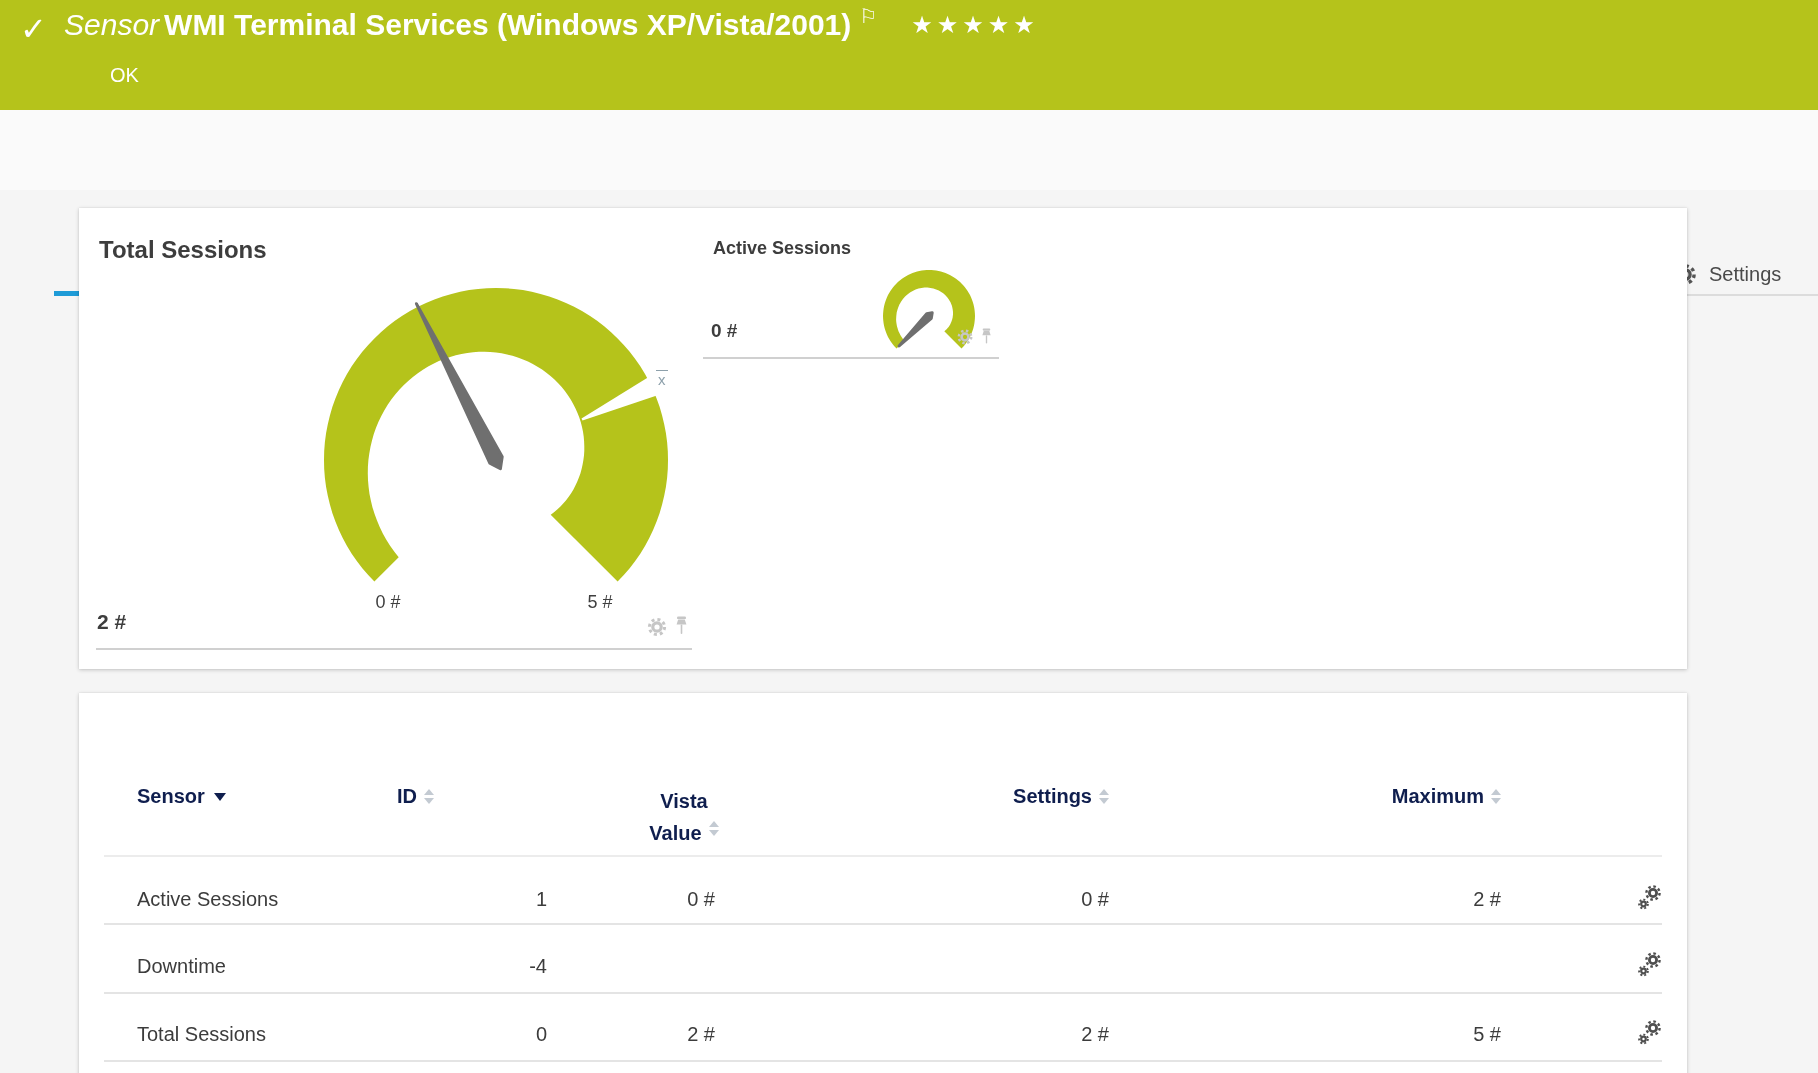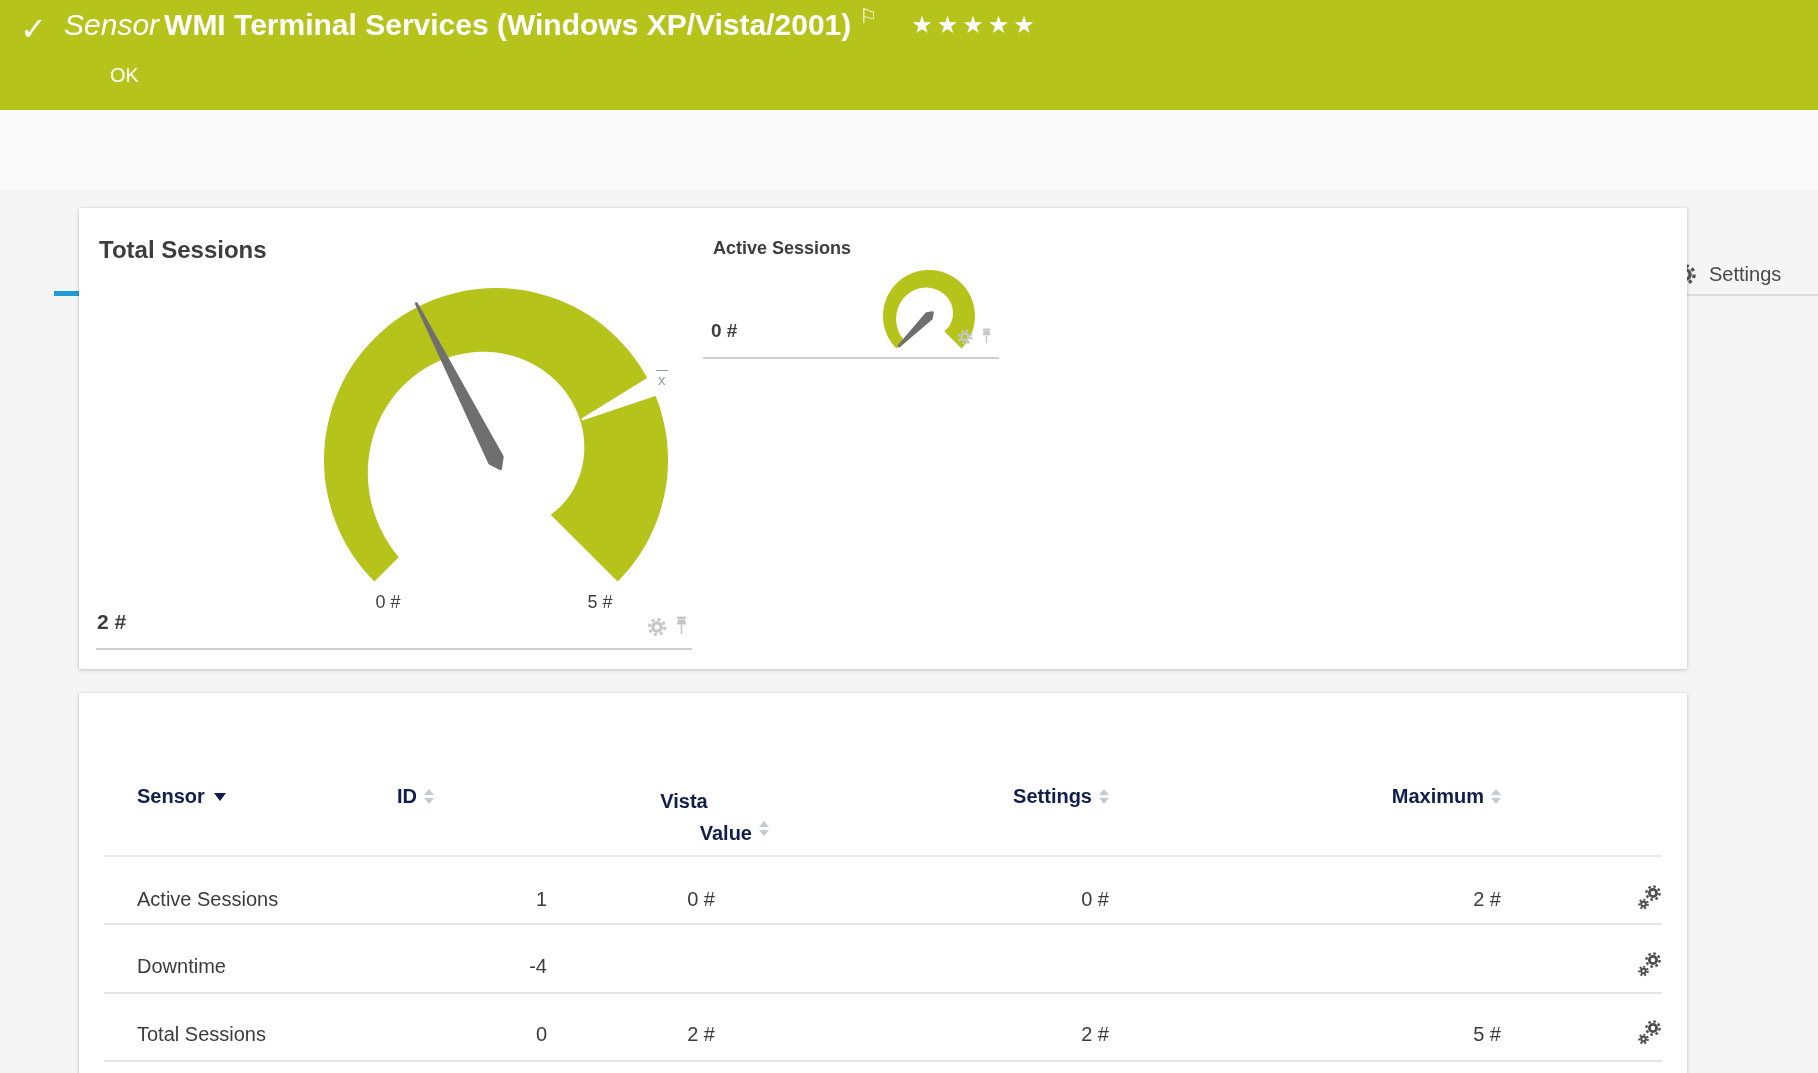--- a/index.html
+++ b/index.html
@@ -52,21 +52,21 @@
   .thead{position:absolute;top:92px;display:flex;align-items:flex-start;
          font-size:20px;font-weight:700;color:var(--navy,#0f1e4e);white-space:nowrap}
   .sort{display:inline-flex;flex-direction:column;gap:3px;margin-left:7px;margin-top:4px}
   .sort i{display:block;width:0;height:0;border-left:5px solid transparent;border-right:5px solid transparent}
   .sort .up{border-bottom:6px solid #c3cad2}
   .sort .dn{border-top:6px solid #c3cad2}
   .tri-desc{display:inline-block;width:0;height:0;border-left:6px solid transparent;
             border-right:6px solid transparent;border-top:8px solid var(--navy,#0f1e4e);
             margin-left:9px;margin-top:8px}
   #th-lastvalue{left:520px;width:170px;display:block;text-align:center;line-height:32px}
-  #th-lastvalue .l2{display:flex;justify-content:flex-end;align-items:flex-start}
+  #th-lastvalue .l2{display:flex;justify-content:center;align-items:flex-start}
   .cell{position:absolute;font-size:20px;color:#3c3c3c;white-space:nowrap}
   .cell.num{width:100px;text-align:right}
   .rowsep{position:absolute;left:25px;right:25px;height:2px;background:#e4e4e4}
   #thead-sep{position:absolute;left:25px;right:25px;top:162px;height:2px;background:#ececec}
   .gearbtn{position:absolute;left:1556px;cursor:pointer}
 </style>
 </head>
 <body>
 
 <div id="screen">

